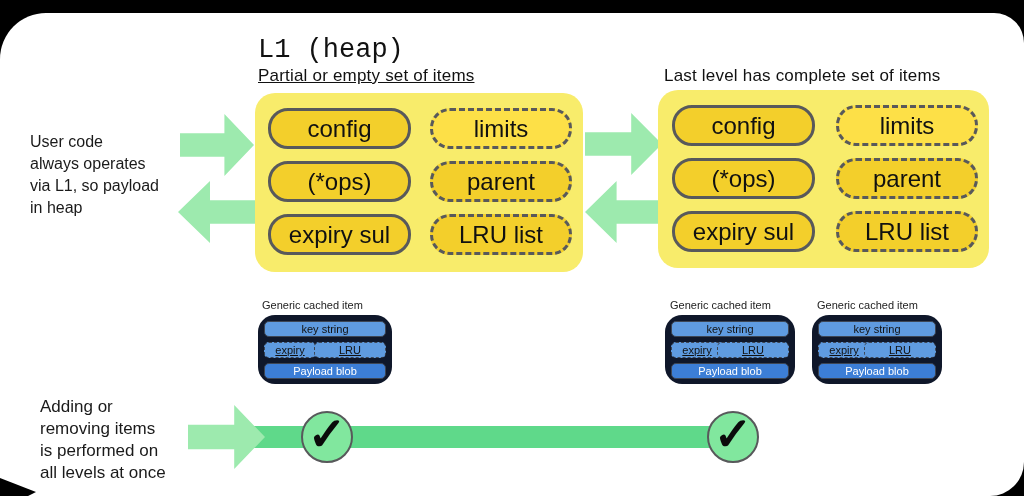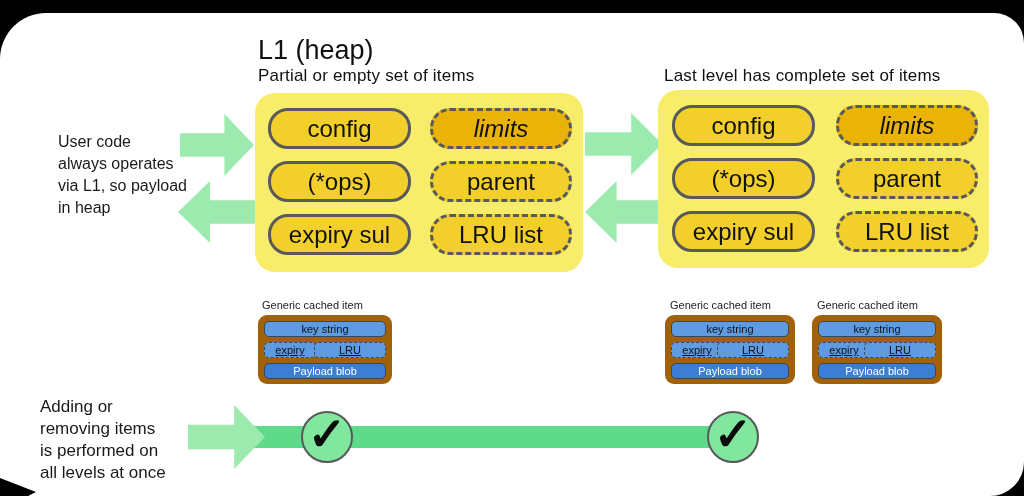--- a/index.html
+++ b/index.html
@@ -33,72 +33,72 @@
   .cache-container{
     position:absolute;background:#F8EC6B;border-radius:20px;z-index:2;
   }
   .cache-item{
     position:absolute;width:143px;height:41px;border-radius:20px;
     background:#F3CF2B;border:3px solid #58595B;
     display:flex;align-items:center;justify-content:center;
     font-size:24px;box-sizing:border-box;
   }
   .cache-item.dashed{border-style:dashed;}
-  .cache-item.highlight{background:#eab308;font-style:italic;}
+  .cache-item.highlight{background:#fde047;}
   .arrow{position:absolute;background:#9DEAAE;z-index:1;}
   .arrow-right{clip-path:polygon(0 31%, 60% 31%, 60% 0, 100% 50%, 60% 100%, 60% 69%, 0 69%);}
   .arrow-left{clip-path:polygon(100% 31%, 40% 31%, 40% 0, 0 50%, 40% 100%, 40% 69%, 100% 69%);}
   .arrow-solid{z-index:3;}
   .sync-bar{
     position:absolute;left:248px;top:426px;width:489px;height:22px;
     background:#5FD98A;z-index:2;border-radius:2px;
   }
   .check-circle{
     position:absolute;width:52px;height:52px;border-radius:50%;
     background:#81E79E;border:2.5px solid #58595B;box-sizing:border-box;
     display:flex;align-items:center;justify-content:center;z-index:4;
   }
   .check-circle .check{
     font-size:46px;font-weight:bold;color:#0b0b0b;line-height:1;
     transform:translateY(-3px);
   }
   .card-label{position:absolute;font-size:11px;color:#222;z-index:3;}
   .item-card{
-    position:absolute;width:130px;height:69px;background:#a16207;border-radius:9px;
+    position:absolute;width:130px;height:69px;background:#0f172a;border-radius:17px;
     z-index:3;
   }
   .kv{
     position:absolute;background:#5F9BE0;border:1.5px solid #3d4654;border-radius:5px;
     box-sizing:border-box;display:flex;align-items:center;justify-content:center;
     font-size:11px;color:#111;
   }
   .kv.dashed{border-style:dashed;text-decoration:underline;}
   .kv-key{left:6px;right:6px;top:6px;height:16px;}
   .kv-expiry{left:6px;top:27px;width:52px;height:16px;}
   .kv-lru{right:6px;top:27px;width:72px;height:16px;}
   .kv-payload{left:6px;right:6px;top:48px;height:16px;background:#3C7ED6;color:#fff;}
 </style>
 </head>
 <body>
 
 <div class="canvas">
   <div class="panel"></div>
   <div class="curl"></div>
 
-  <div class="note" style="left:30px;top:131px;margin-left:28px;">User code
+  <div class="note" style="left:30px;top:131px;">User code
 always operates
 via L1, so payload
 in heap</div>
   <div class="note" style="left:40px;top:396px;font-size:17px;">Adding or
 removing items
 is performed on
 all levels at once</div>
 
-  <div class="level-title" style="left:258px;top:36px;">L1 (heap)</div>
-  <div class="level-subtitle" style="left:258px;top:67px;">Partial or empty set of items</div>
+  <div class="level-title" style="left:258px;top:36px;font-family:Liberation Mono, monospace;">L1 (heap)</div>
+  <div class="level-subtitle" style="left:258px;top:67px;text-decoration:underline;">Partial or empty set of items</div>
 
   <div class="level-subtitle" style="left:664px;top:67px;">Last level has complete set of items</div>
 
   <div class="arrow arrow-right" style="left:180px;top:114px;width:74px;height:62px;"></div>
   <div class="arrow arrow-left" style="left:178px;top:181px;width:80px;height:62px;"></div>
 
   <div class="arrow arrow-right" style="left:585px;top:113px;width:77px;height:62px;"></div>
   <div class="arrow arrow-left" style="left:585px;top:181px;width:79px;height:62px;"></div>
 
   <div class="cache-container" style="left:255px;top:93px;width:328px;height:179px;">

